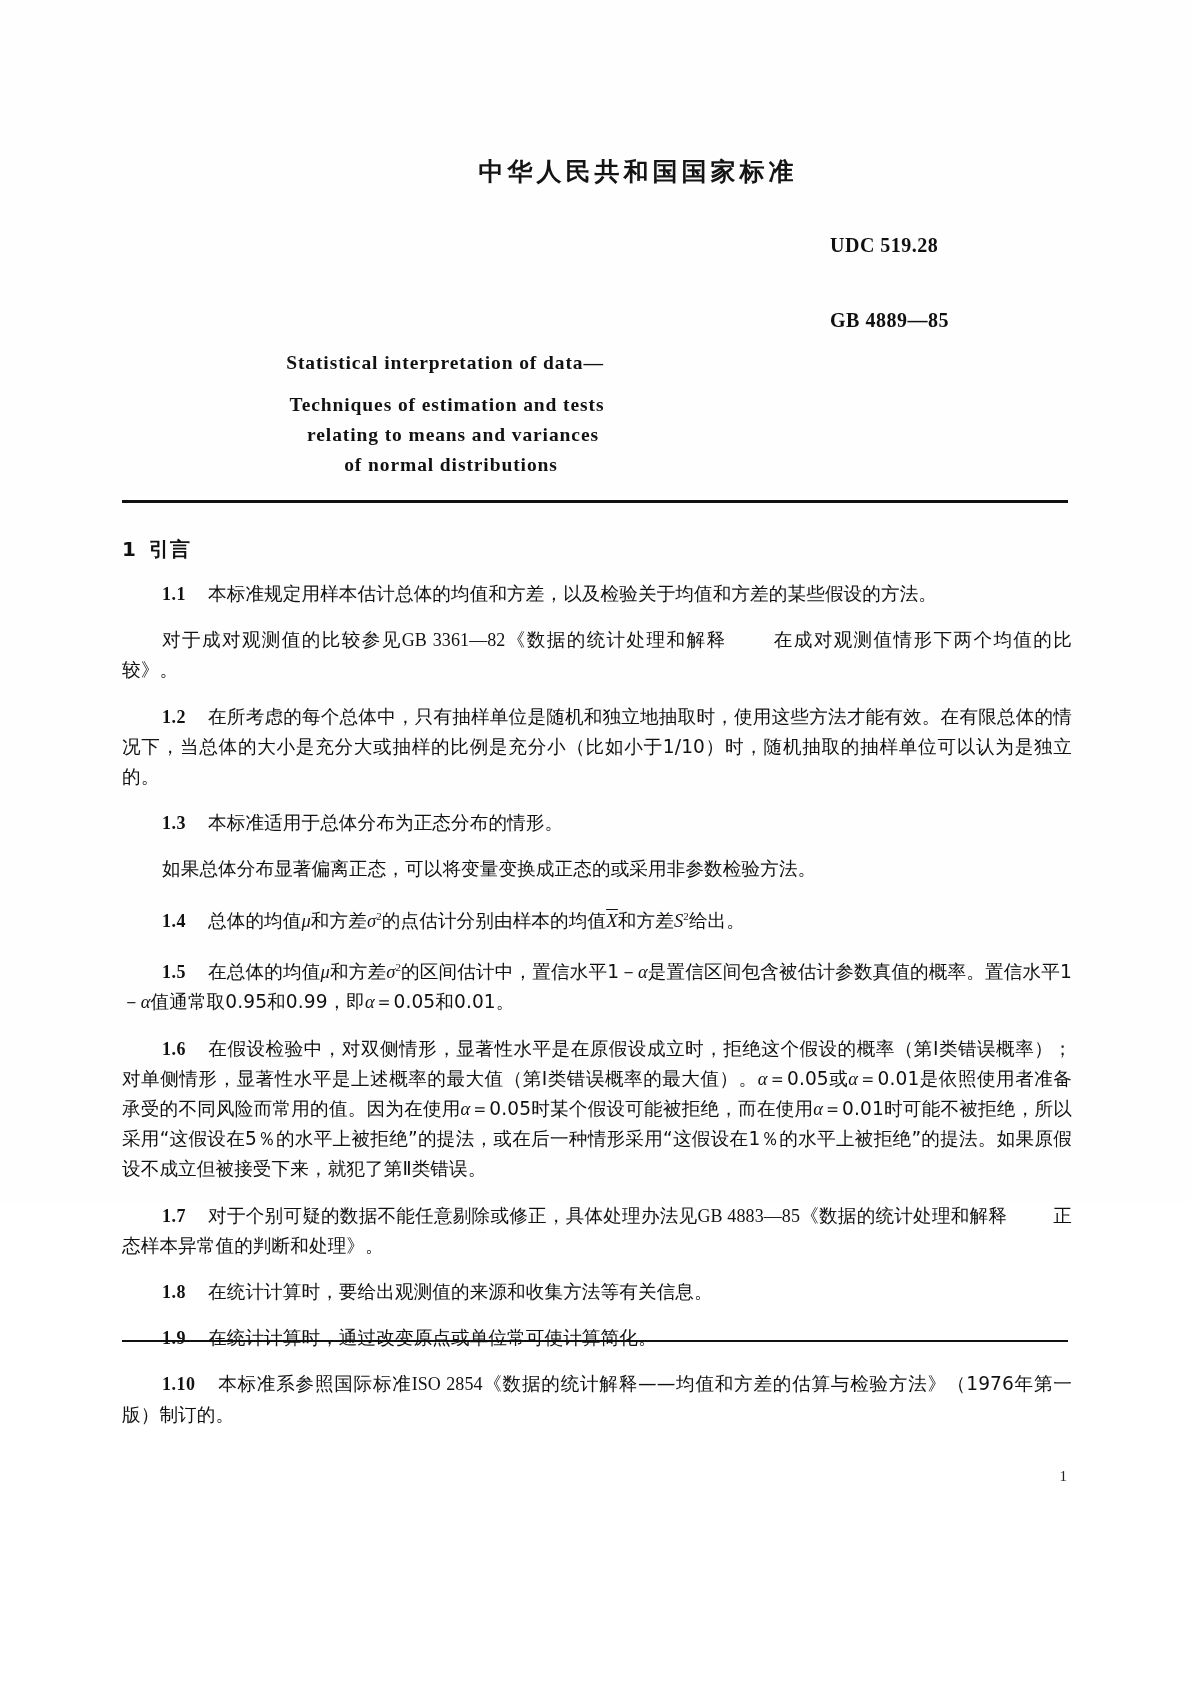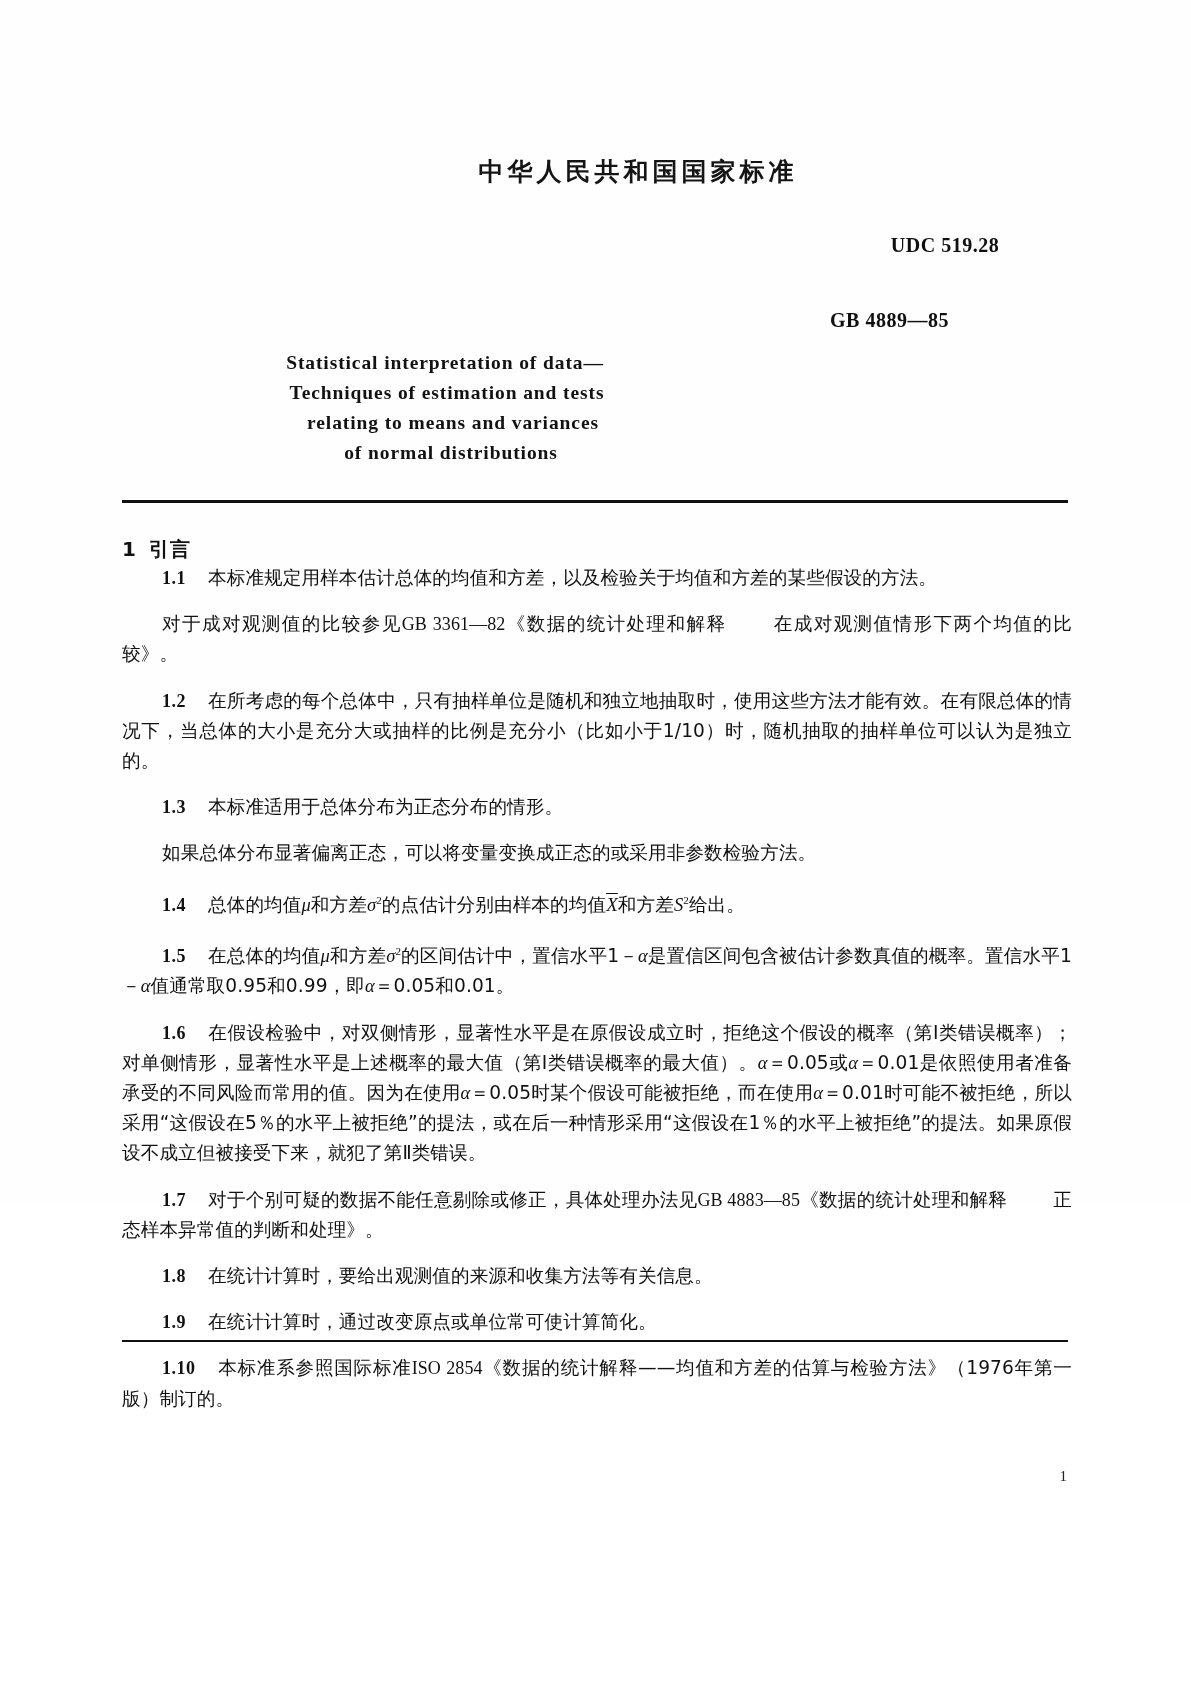--- a/index.html
+++ b/index.html
@@ -79,21 +79,20 @@
     top: 6px;
     width: 230px;
     text-align: left;
   }
   .code-udc {
     font-family: "Liberation Serif", "DejaVu Serif", serif;
     font-size: 20px;
     font-weight: 700;
     letter-spacing: 0.5px;
     color: #101010;
-    text-align: center;
   }
   .code-gb {
     font-family: "Liberation Serif", "DejaVu Serif", serif;
     font-size: 20px;
     font-weight: 700;
     letter-spacing: 0.5px;
     margin-top: 52px;
     color: #101010;
   }
 
@@ -105,21 +104,21 @@
     text-align: center;
     font-family: "Liberation Serif", "DejaVu Serif", serif;
     font-size: 19.5px;
     font-weight: 700;
     line-height: 30px;
     letter-spacing: 0.9px;
     color: #121212;
   }
   .en-title div { white-space: nowrap; }
   .en-l1 { padding-right: 6px; }
-  .en-l2 { padding-right: 2px; }
+  .en-l2 { padding-right: 2px; margin-top: 12px; }
   .en-l3 { padding-left: 10px; }
   .en-l4 { padding-left: 6px; }
 
   
   .rule-top {
     position: absolute;
     left: 122px;
     top: 500px;
     width: 946px;
     height: 0;
@@ -139,20 +138,21 @@
     position: absolute;
     left: 122px;
     top: 536px;
     width: 950px;
   }
   .clause-head {
     font-family: "DejaVu Sans", "Liberation Sans", sans-serif;
     font-size: 20px;
     font-weight: 700;
     letter-spacing: 1px;
+    margin-bottom: 16px;
     color: #111;
   }
   .clause-head .num { margin-right: 12px; }
 
   p.para {
     font-family: "DejaVu Sans", "Liberation Sans", sans-serif;
     font-size: 18.6px;
     line-height: 30.2px;
     margin: 0 0 0 0;
     text-align: justify;

